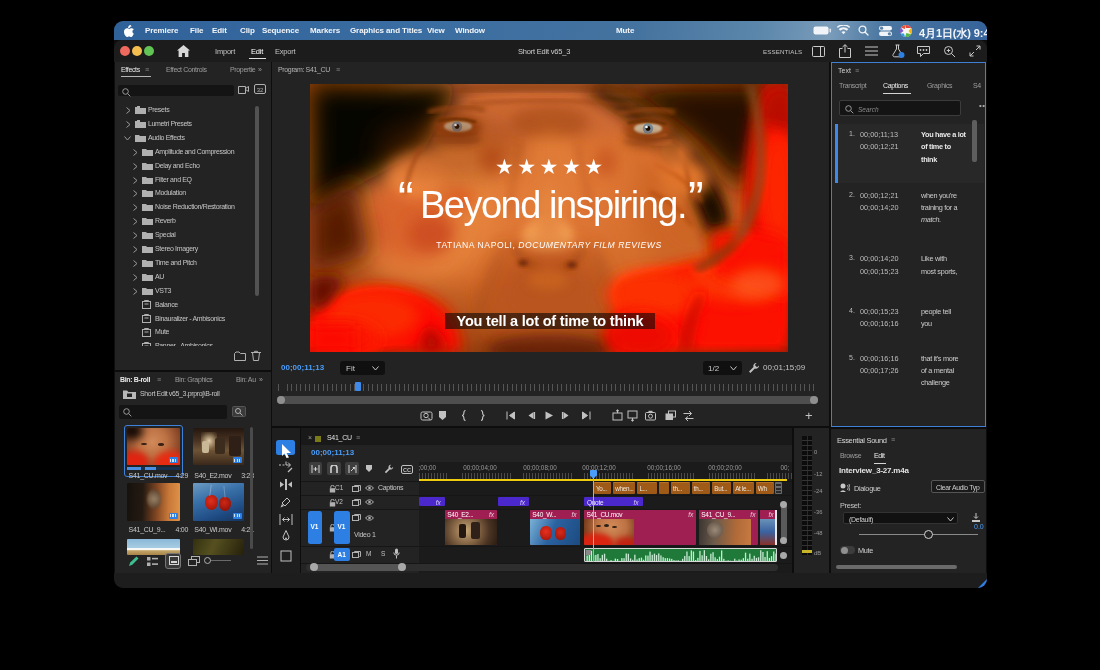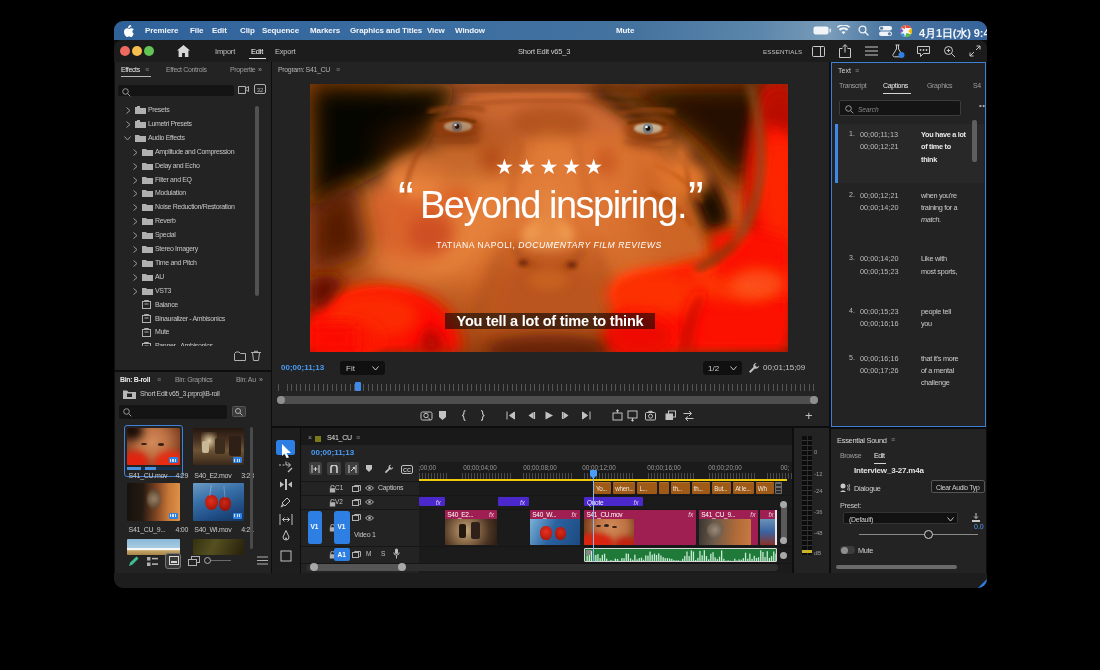--- a/index.html
+++ b/index.html
@@ -1952,21 +1952,21 @@
       <span class="txt" style="left:89px;top:290.8px;font-size:7.3px;letter-spacing:-0.3px;color:#cdcdcd;">that it's more</span>
       <span class="txt" style="left:89px;top:303.1px;font-size:7.3px;letter-spacing:-0.3px;color:#cdcdcd;">of a mental</span>
       <span class="txt" style="left:89px;top:315.4px;font-size:7.3px;letter-spacing:-0.3px;color:#cdcdcd;">challenge</span>
     </div>
  <div class="panel" id="p-es" style="left:717px;top:408px;width:155px;height:144px;">
       <span class="txt" style="left:6px;top:7px;font-size:7.5px;letter-spacing:-0.3px;color:#d8d8d8;">Essential Sound</span>
       <span class="txt" style="left:60px;top:7px;font-size:7px;color:#8a8a8a;">≡</span>
       <span class="txt tabtxt" style="left:9px;top:23px;">Browse</span>
       <span class="txt" style="left:43px;top:23px;font-size:7px;letter-spacing:-0.35px;color:#ececec;">Edit</span>
       <div class="abs" style="left:43px;top:33.5px;width:12px;height:1px;background:#d5d5d5;"></div>
-      <span class="txt" style="left:23px;top:37px;font-size:8px;font-weight:bold;letter-spacing:-0.2px;color:#e2e2e2;">Interview_3-27.m4a</span>
+      <span class="txt" style="left:8px;top:37px;font-size:8px;font-weight:bold;letter-spacing:-0.2px;color:#e2e2e2;">Interview_3-27.m4a</span>
       <svg class="abs" style="left:8px;top:54px;" width="11" height="10" viewBox="0 0 11 10">
         <circle cx="4" cy="3" r="2.5" fill="#c8c8c8"></circle>
         <path d="M1 9 Q4 5.5 7 9z" fill="#c8c8c8"></path>
         <path d="M8.5 2 Q10 4.5 8.5 7M10 1 Q12 4.5 10 8" stroke="#c8c8c8" fill="none" stroke-width="0.8"></path>
         <path d="M400 150 Q440 140 478 158 V215 L405 190 Z" fill="#d82410" filter="url(#b7)"></path>
 <rect x="0" y="242" width="45" height="26" fill="#d01c0a" filter="url(#b7)"></rect>
 <ellipse cx="448" cy="200" rx="28" ry="16" fill="#ff6a40" filter="url(#b7)" opacity="0.75"></ellipse>
         <path d="M440 0 Q454 50 450 95 Q444 132 426 158" stroke="#7a5535" stroke-width="8" fill="none" filter="url(#b4)" opacity="0.95"></path>
         <path d="M426 158 Q408 176 385 186" stroke="#6e4626" stroke-width="9" fill="none" filter="url(#b4)" opacity="0.9"></path>
 <ellipse cx="239" cy="130" rx="13" ry="30" fill="#cf8b58" filter="url(#b7)" opacity="0.9"></ellipse>

